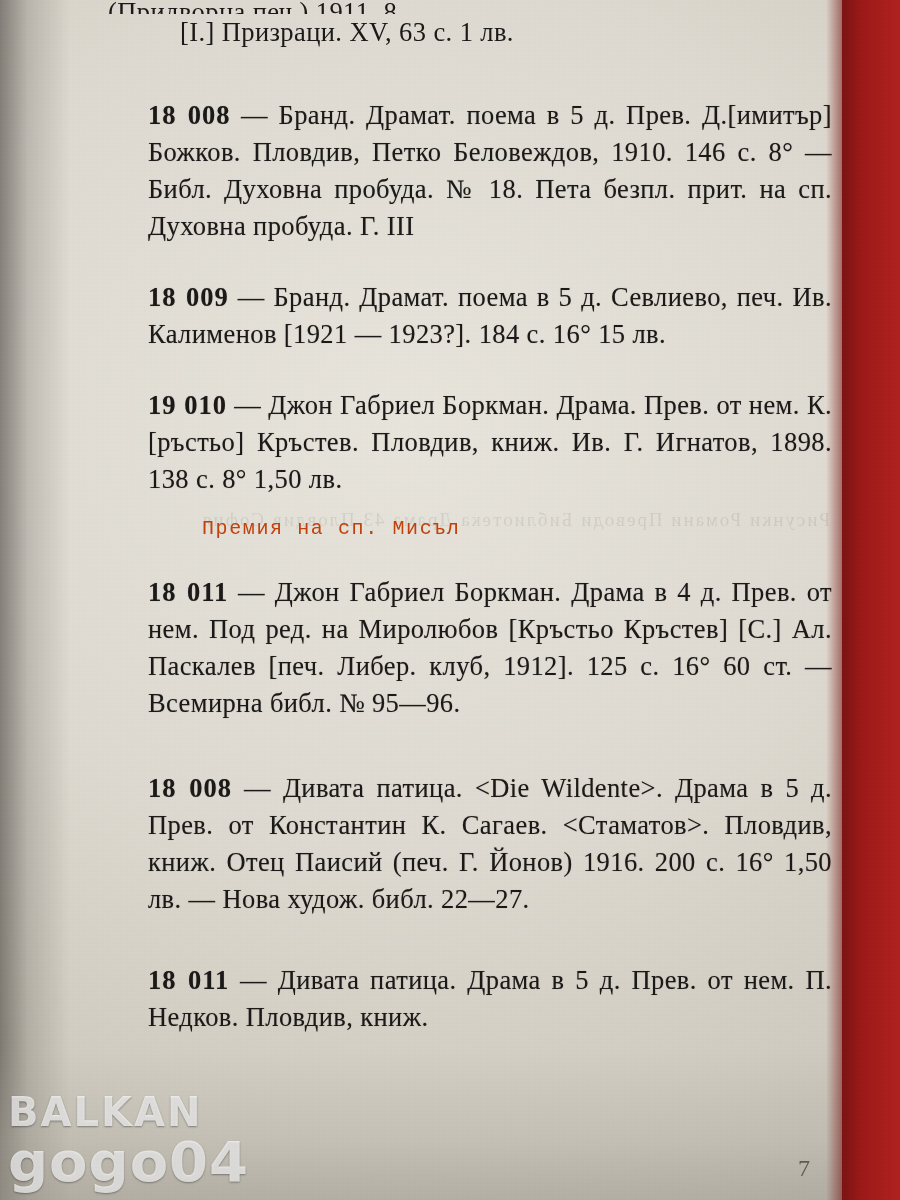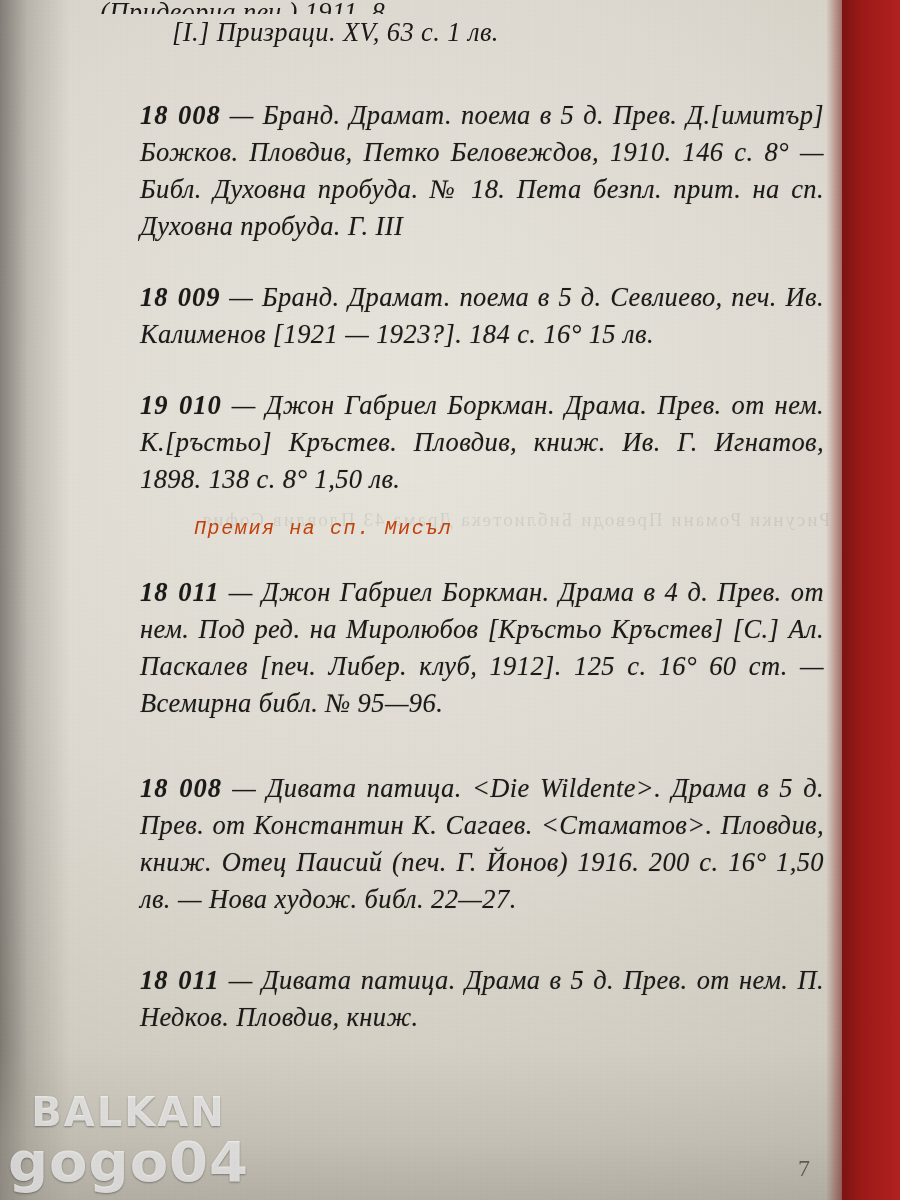--- a/index.html
+++ b/index.html
@@ -49,25 +49,24 @@
     opacity: 0.10;
     color: #3a3630;
     font-size: 19px;
     line-height: 40px;
     letter-spacing: 2px;
     transform: scaleX(-1);
     pointer-events: none;
   }
   #content {
     position: absolute;
-    left: 54px;
+    left: 62px;
     top: 0;
     width: 770px;
     color: #20201e;
-    font-style: italic;
   }
   .entry {
     margin: 0 0 34px 0;
     font-size: 26.5px;
     line-height: 37px;
     letter-spacing: 0.4px;
     text-align: justify;
     text-justify: inter-word;
     color: #1b1a18;
     text-shadow: 0 0 1px rgba(40,38,34,0.35);
@@ -120,21 +119,20 @@
     background: linear-gradient(to bottom, rgba(190,186,176,0) 0%, rgba(176,172,162,0.35) 60%, rgba(160,156,146,0.55) 100%);
     pointer-events: none;
   }
   
   #watermark {
     position: absolute;
     left: 8px;
     bottom: 10px;
     pointer-events: none;
     user-select: none;
-    text-align: center;
   }
   #watermark .wm-line {
     display: block;
     font-family: "DejaVu Sans", sans-serif;
     font-weight: bold;
     color: rgba(255,255,255,0.72);
     text-shadow: 0 1px 2px rgba(0,0,0,0.35);
     line-height: 1.0;
   }
   #watermark .wm1 { font-size: 40px; letter-spacing: 2px; }

